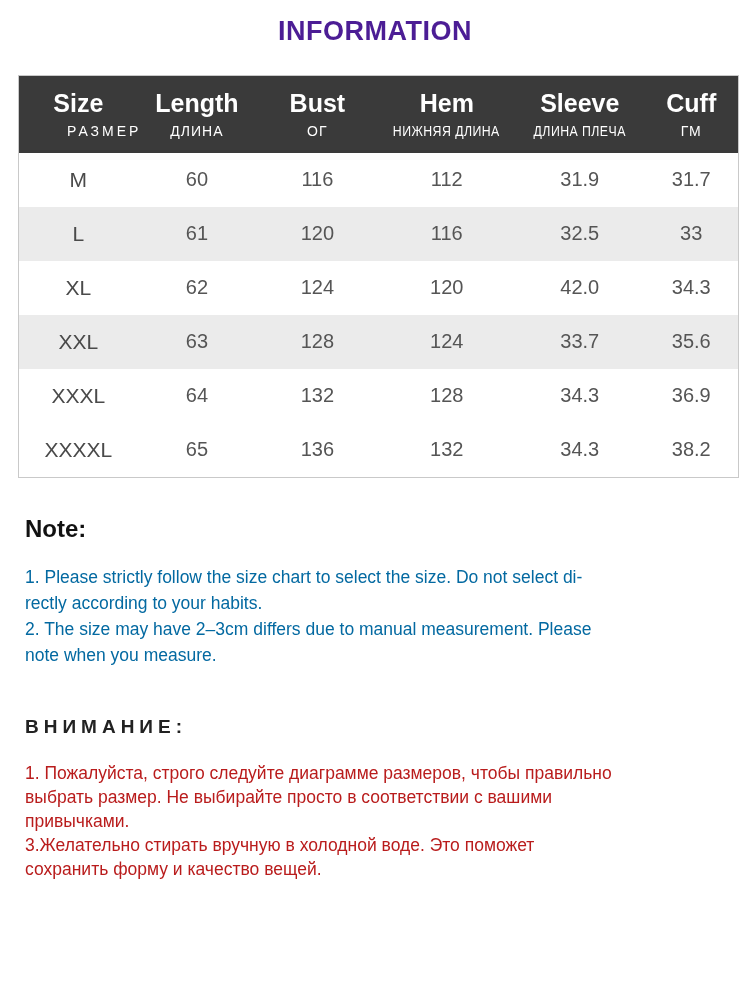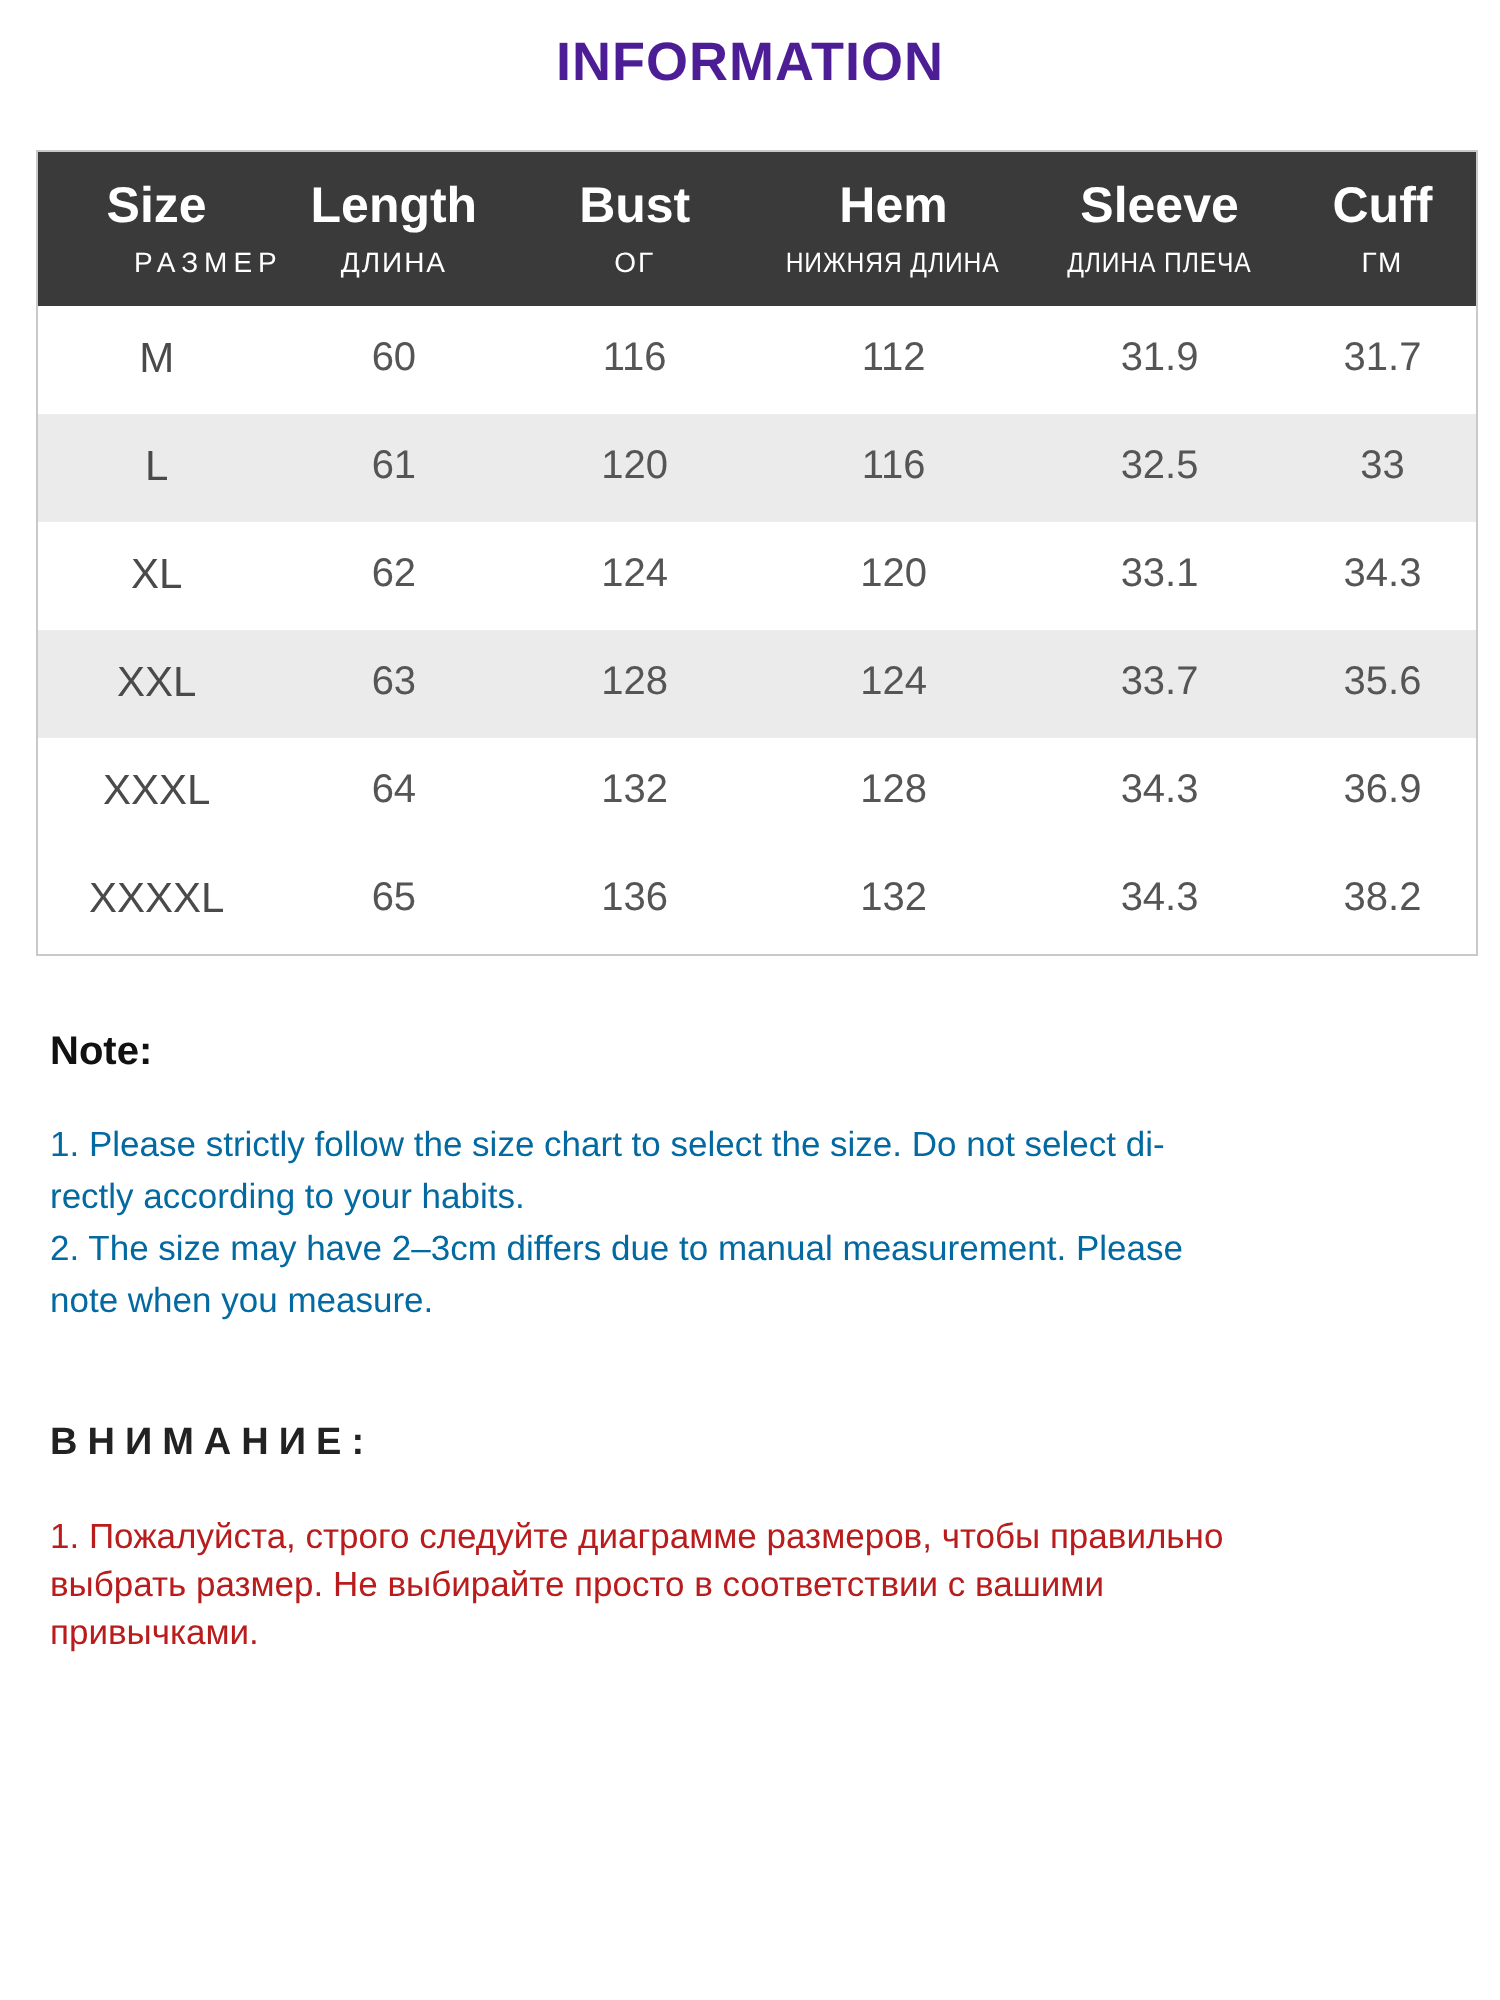--- a/index.html
+++ b/index.html
@@ -71,21 +71,21 @@
   }
   .size-table tbody td:first-child {
     font-size: 21px;
     color: #4a4a4a;
   }
   .size-table tbody tr { background: #ffffff; }
   .size-table tbody tr.shaded { background: #ebebeb; }
 
   .note-section { margin: 37px 25px 0 25px; }
   .note-heading {
-    font-size: 20px;
+    font-size: 24px;
     font-weight: 700;
     color: #111111;
   }
   .note-body {
     margin-top: 21px;
     font-size: 17.5px;
     line-height: 26px;
     color: #0369a1;
   }
   .note-body p {
@@ -168,21 +168,21 @@
           <td>120</td>
           <td>116</td>
           <td>32.5</td>
           <td>33</td>
         </tr>
         <tr>
           <td>XL</td>
           <td>62</td>
           <td>124</td>
           <td>120</td>
-          <td>33.1</td>
+          <td>42.0</td>
           <td>34.3</td>
         </tr>
         <tr class="shaded">
           <td>XXL</td>
           <td>63</td>
           <td>128</td>
           <td>124</td>
           <td>33.7</td>
           <td>35.6</td>
         </tr>
@@ -215,14 +215,16 @@
 note when you measure.</p>
   </div>
 </div>
 
 <div class="ru-section">
   <div class="ru-heading">ВНИМАНИЕ:</div>
   <div class="ru-body">
     <p>1. Пожалуйста, строго следуйте диаграмме размеров, чтобы правильно
 выбрать размер. Не выбирайте просто в соответствии с вашими
 привычками.</p>
+    <p>3.Желательно стирать вручную в холодной воде. Это поможет
+сохранить форму и качество вещей.</p>
   </div>
 </div>
 
 </body></html>

